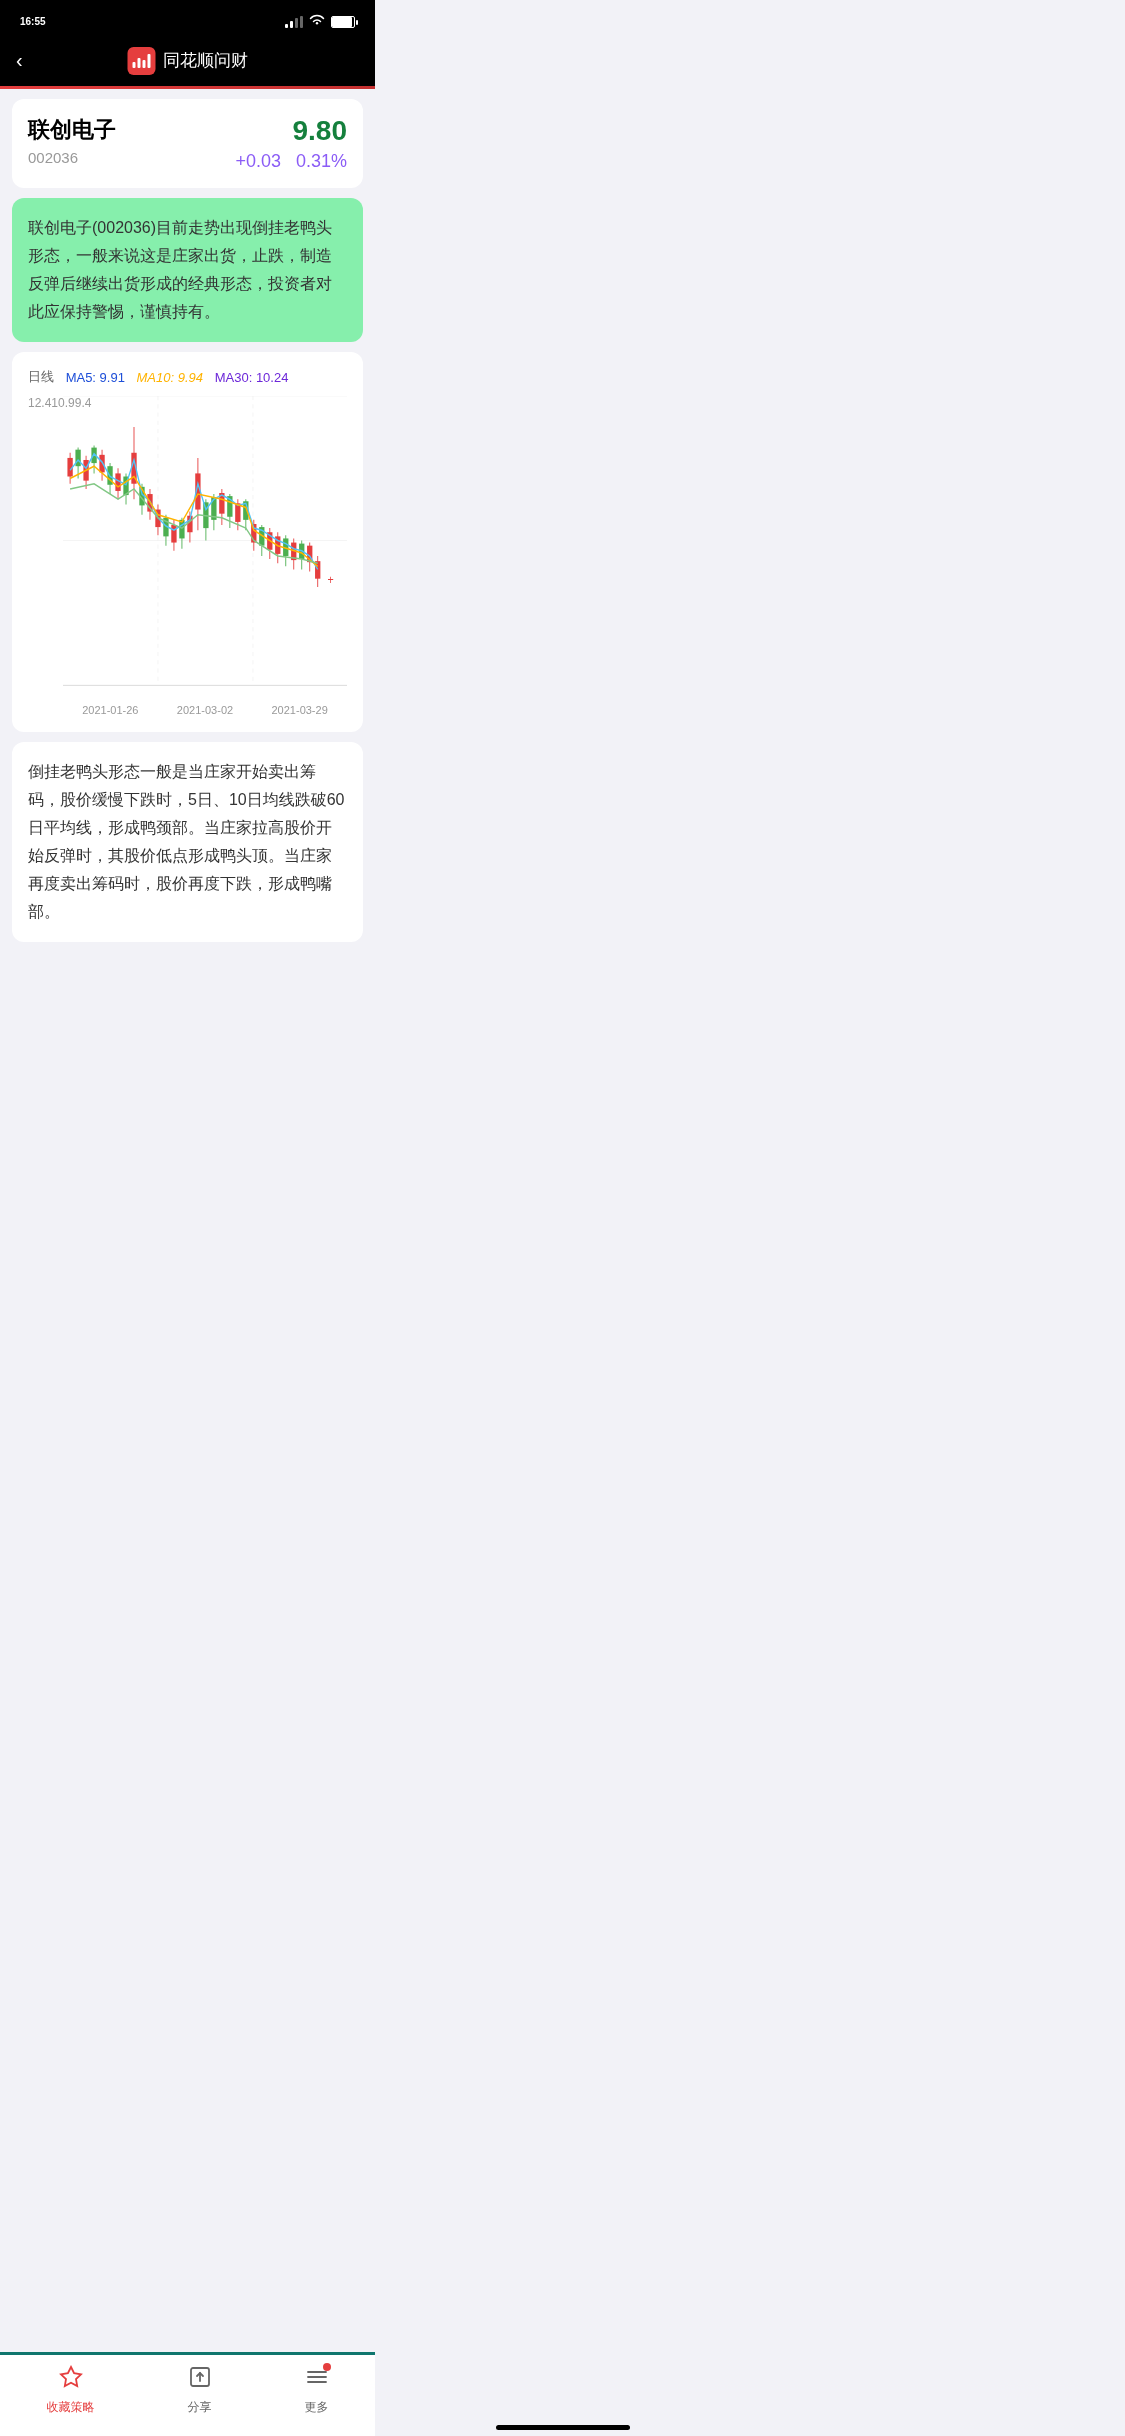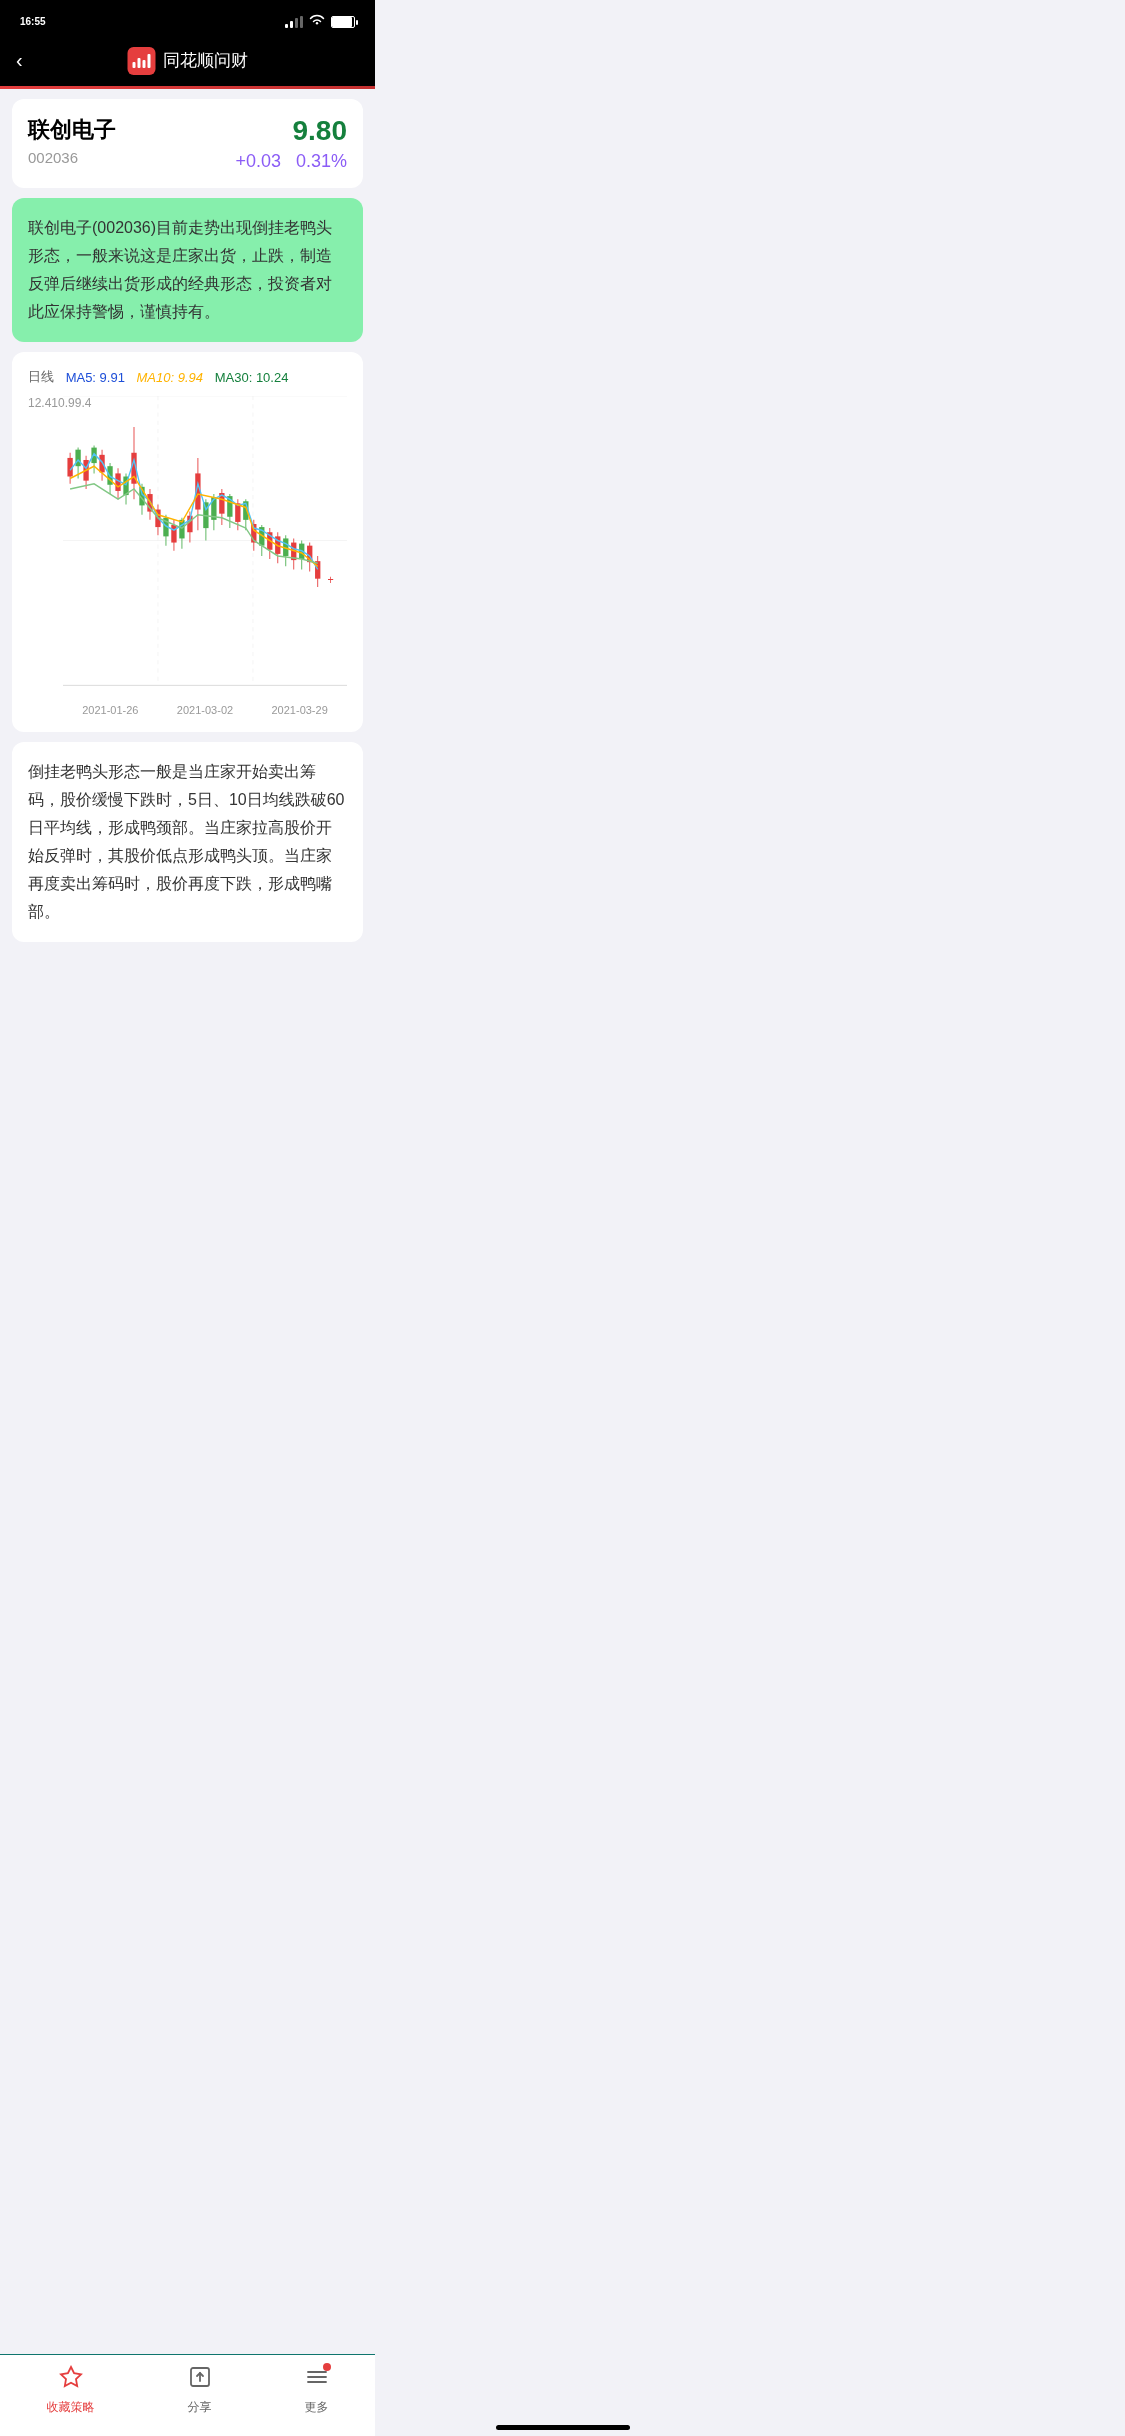--- a/index.html
+++ b/index.html
@@ -144,21 +144,21 @@
     .chart-header {
       display: flex;
       align-items: center;
       gap: 4px;
       margin-bottom: 10px;
       font-size: 13px;
     }
     .chart-label { color: #666; }
     .ma5 { color: #1d4ed8; }
     .ma10 { color: #FFB300; font-style: italic; }
-    .ma30 { color: #15803d; text-align: right; }
+    .ma30 { color: #6d28d9; text-align: right; }
 
     .chart-area {
       position: relative;
       height: 320px;
       overflow: hidden;
     }
 
     .chart-y-labels {
       position: absolute;
       left: 0;
@@ -205,21 +205,21 @@
       margin: 10px 12px;
       padding: 16px;
       font-size: 16px;
       color: #333;
       line-height: 1.75;
     }
 
     
     .tab-bar {
       background: #fff;
-      border-top: 1px solid #0f766e;
+      border-top: 3px solid #0f766e;
       display: flex;
       justify-content: space-around;
       align-items: center;
       padding: 10px 0 20px;
       position: fixed;
       bottom: 0;
       width: 375px;
     }
     .tab-item {
       display: flex;

